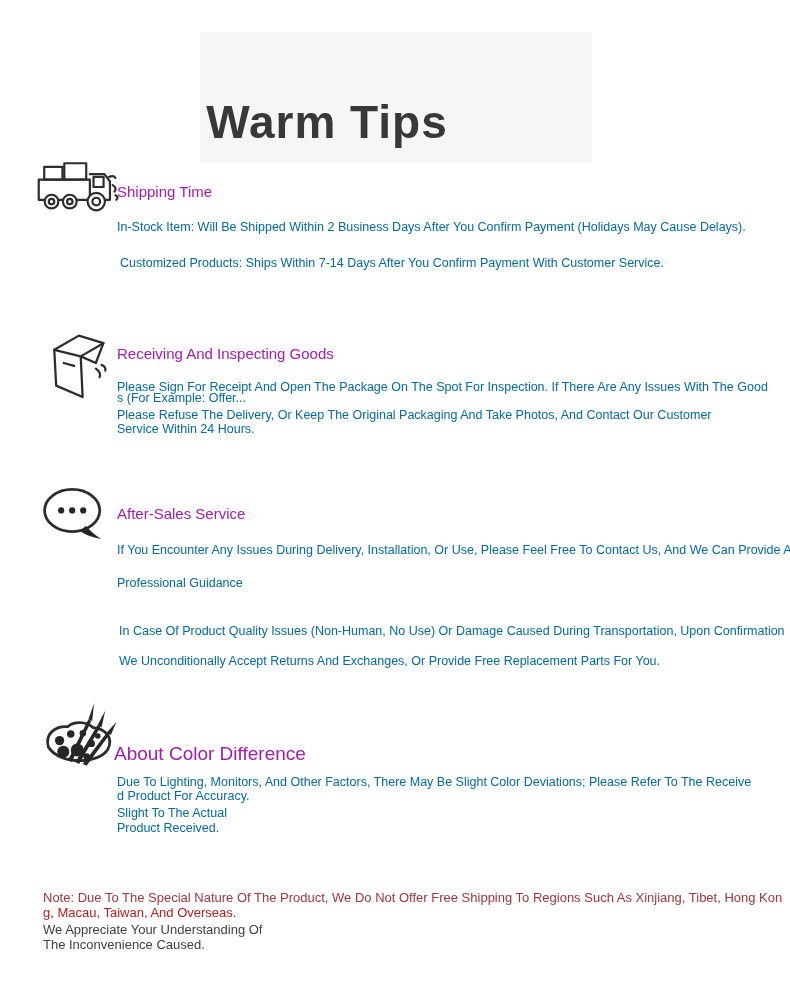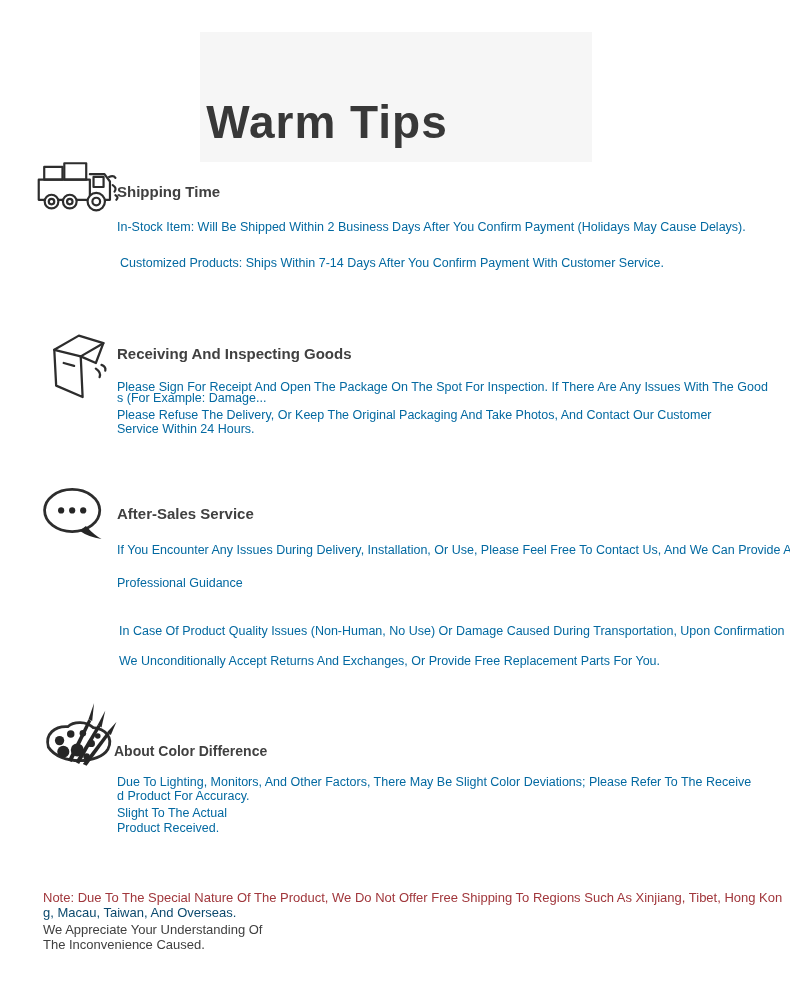--- a/index.html
+++ b/index.html
@@ -22,24 +22,23 @@
     position: absolute;
     left: 0; top: 64px; width: 654px;
     text-align: center;
     font-size: 46px; font-weight: 700;
     letter-spacing: 1px;
     color: #383838;
   }
 
   .sec-heading {
     font-size: 15px;
-    color: #404040;
-    font-weight: bold;
+    color: #a21caf;
   }
-  .sec-heading.small { font-size: 14px; }
+  .sec-heading.small { font-size: 19px; }
 
   .body-line {
     font-size: 12.5px;
     color: #0369a1;
     line-height: 15.3px;
   }
 
   .note-red {
     font-size: 13px;
     line-height: 15.5px;
@@ -90,21 +89,21 @@
     <path class="ln" d="M13 24 L39 9 L65 17 L41 31 Z"></path>
     <path class="ln" d="M13 24 L15 62 L43 74 L41 31"></path>
     <path class="ln" d="M65 17 L57 38 L41 31"></path>
     <path class="ln" d="M23 38 l11 3"></path>
     <path class="ln" d="M57 44 q6 4 4 9"></path>
     <path class="ln" d="M63 40 q5 2 4 6"></path>
   </svg>
 </div>
 <div class="abs sec-heading" style="left:117px; top:345px;">Receiving And Inspecting Goods</div>
 <div class="abs body-line" style="left:117px; top:380px;">Please Sign For Receipt And Open The Package On The Spot For Inspection. If There Are Any Issues With The Good</div>
-<div class="abs body-line" style="left:117px; top:391px;">s (For Example: Damage...</div>
+<div class="abs body-line" style="left:117px; top:391px;">s (For Example: Offer...</div>
 <div class="abs body-line" style="left:117px; top:408px;">Please Refuse The Delivery, Or Keep The Original Packaging And Take Photos, And Contact Our Customer</div>
 <div class="abs body-line" style="left:117px; top:422px;">Service Within 24 Hours.</div>
 
 <div class="abs" style="left:40px; top:485px;">
   <svg class="icon" width="68" height="62" viewBox="0 0 74 66">
     <ellipse class="fillw3" cx="35" cy="27" rx="30" ry="23"></ellipse>
     <path class="blk" d="M50 44 Q60 55 67 58 Q53 56 43 49 Z"></path>
     <circle class="blk" cx="23" cy="27" r="3.4"></circle>
     <circle class="blk" cx="35" cy="27" r="3.4"></circle>
     <circle class="blk" cx="47" cy="27" r="3.4"></circle>
@@ -135,15 +134,15 @@
     <path class="blk" d="M72 36 L82 25 L76 39 Z"></path>
   </svg>
 </div>
 <div class="abs sec-heading small" style="left:114px; top:743px;">About Color Difference</div>
 <div class="abs body-line" style="left:117px; top:775px;">Due To Lighting, Monitors, And Other Factors, There May Be Slight Color Deviations; Please Refer To The Receive</div>
 <div class="abs body-line" style="left:117px; top:789px;">d Product For Accuracy.</div>
 <div class="abs body-line" style="left:117px; top:806px;">Slight To The Actual</div>
 <div class="abs body-line" style="left:117px; top:821px;">Product Received.</div>
 
 <div class="abs note-red" style="left: 43px; top: 890px; color: rgb(161, 55, 60);">Note: Due To The Special Nature Of The Product, We Do Not Offer Free Shipping To Regions Such As Xinjiang, Tibet, Hong Kon</div>
-<div class="abs note-red" style="left: 43px; top: 905px; color: #0c4a6e;">g, Macau, Taiwan, And Overseas.</div>
+<div class="abs note-red" style="left: 43px; top: 905px; color: #b91c1c;">g, Macau, Taiwan, And Overseas.</div>
 <div class="abs note-gray" style="left:43px; top:922px;">We Appreciate Your Understanding Of</div>
 <div class="abs note-gray" style="left:43px; top:937px;">The Inconvenience Caused.</div>
 
 </body></html>

